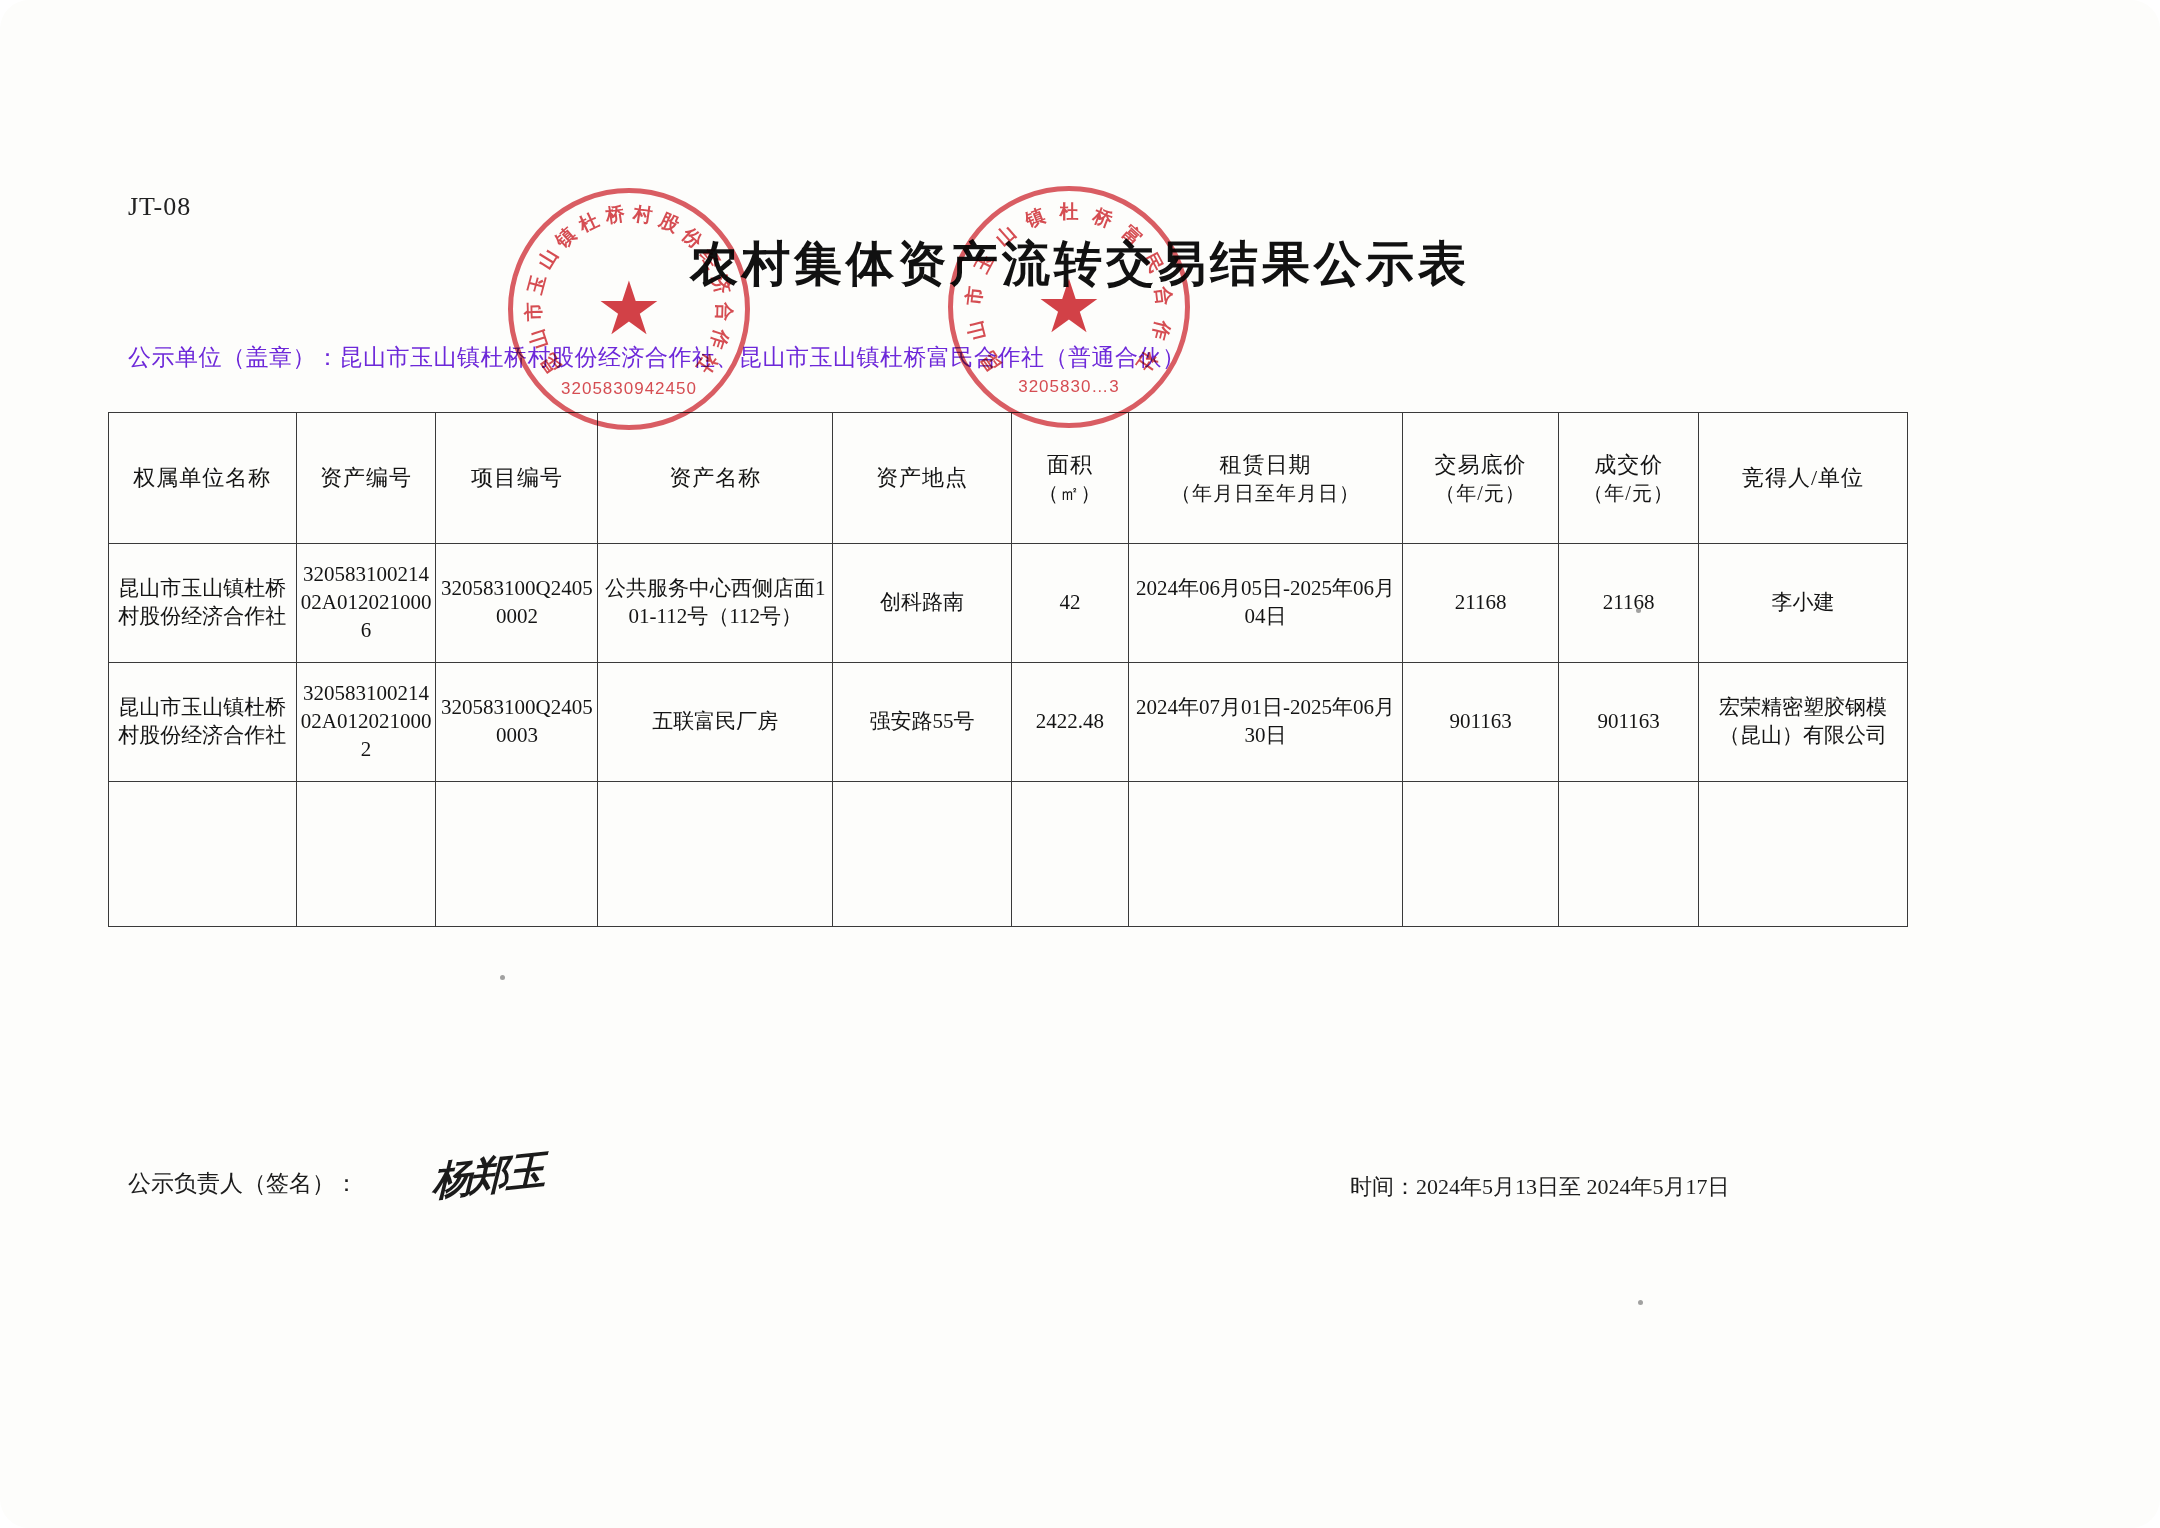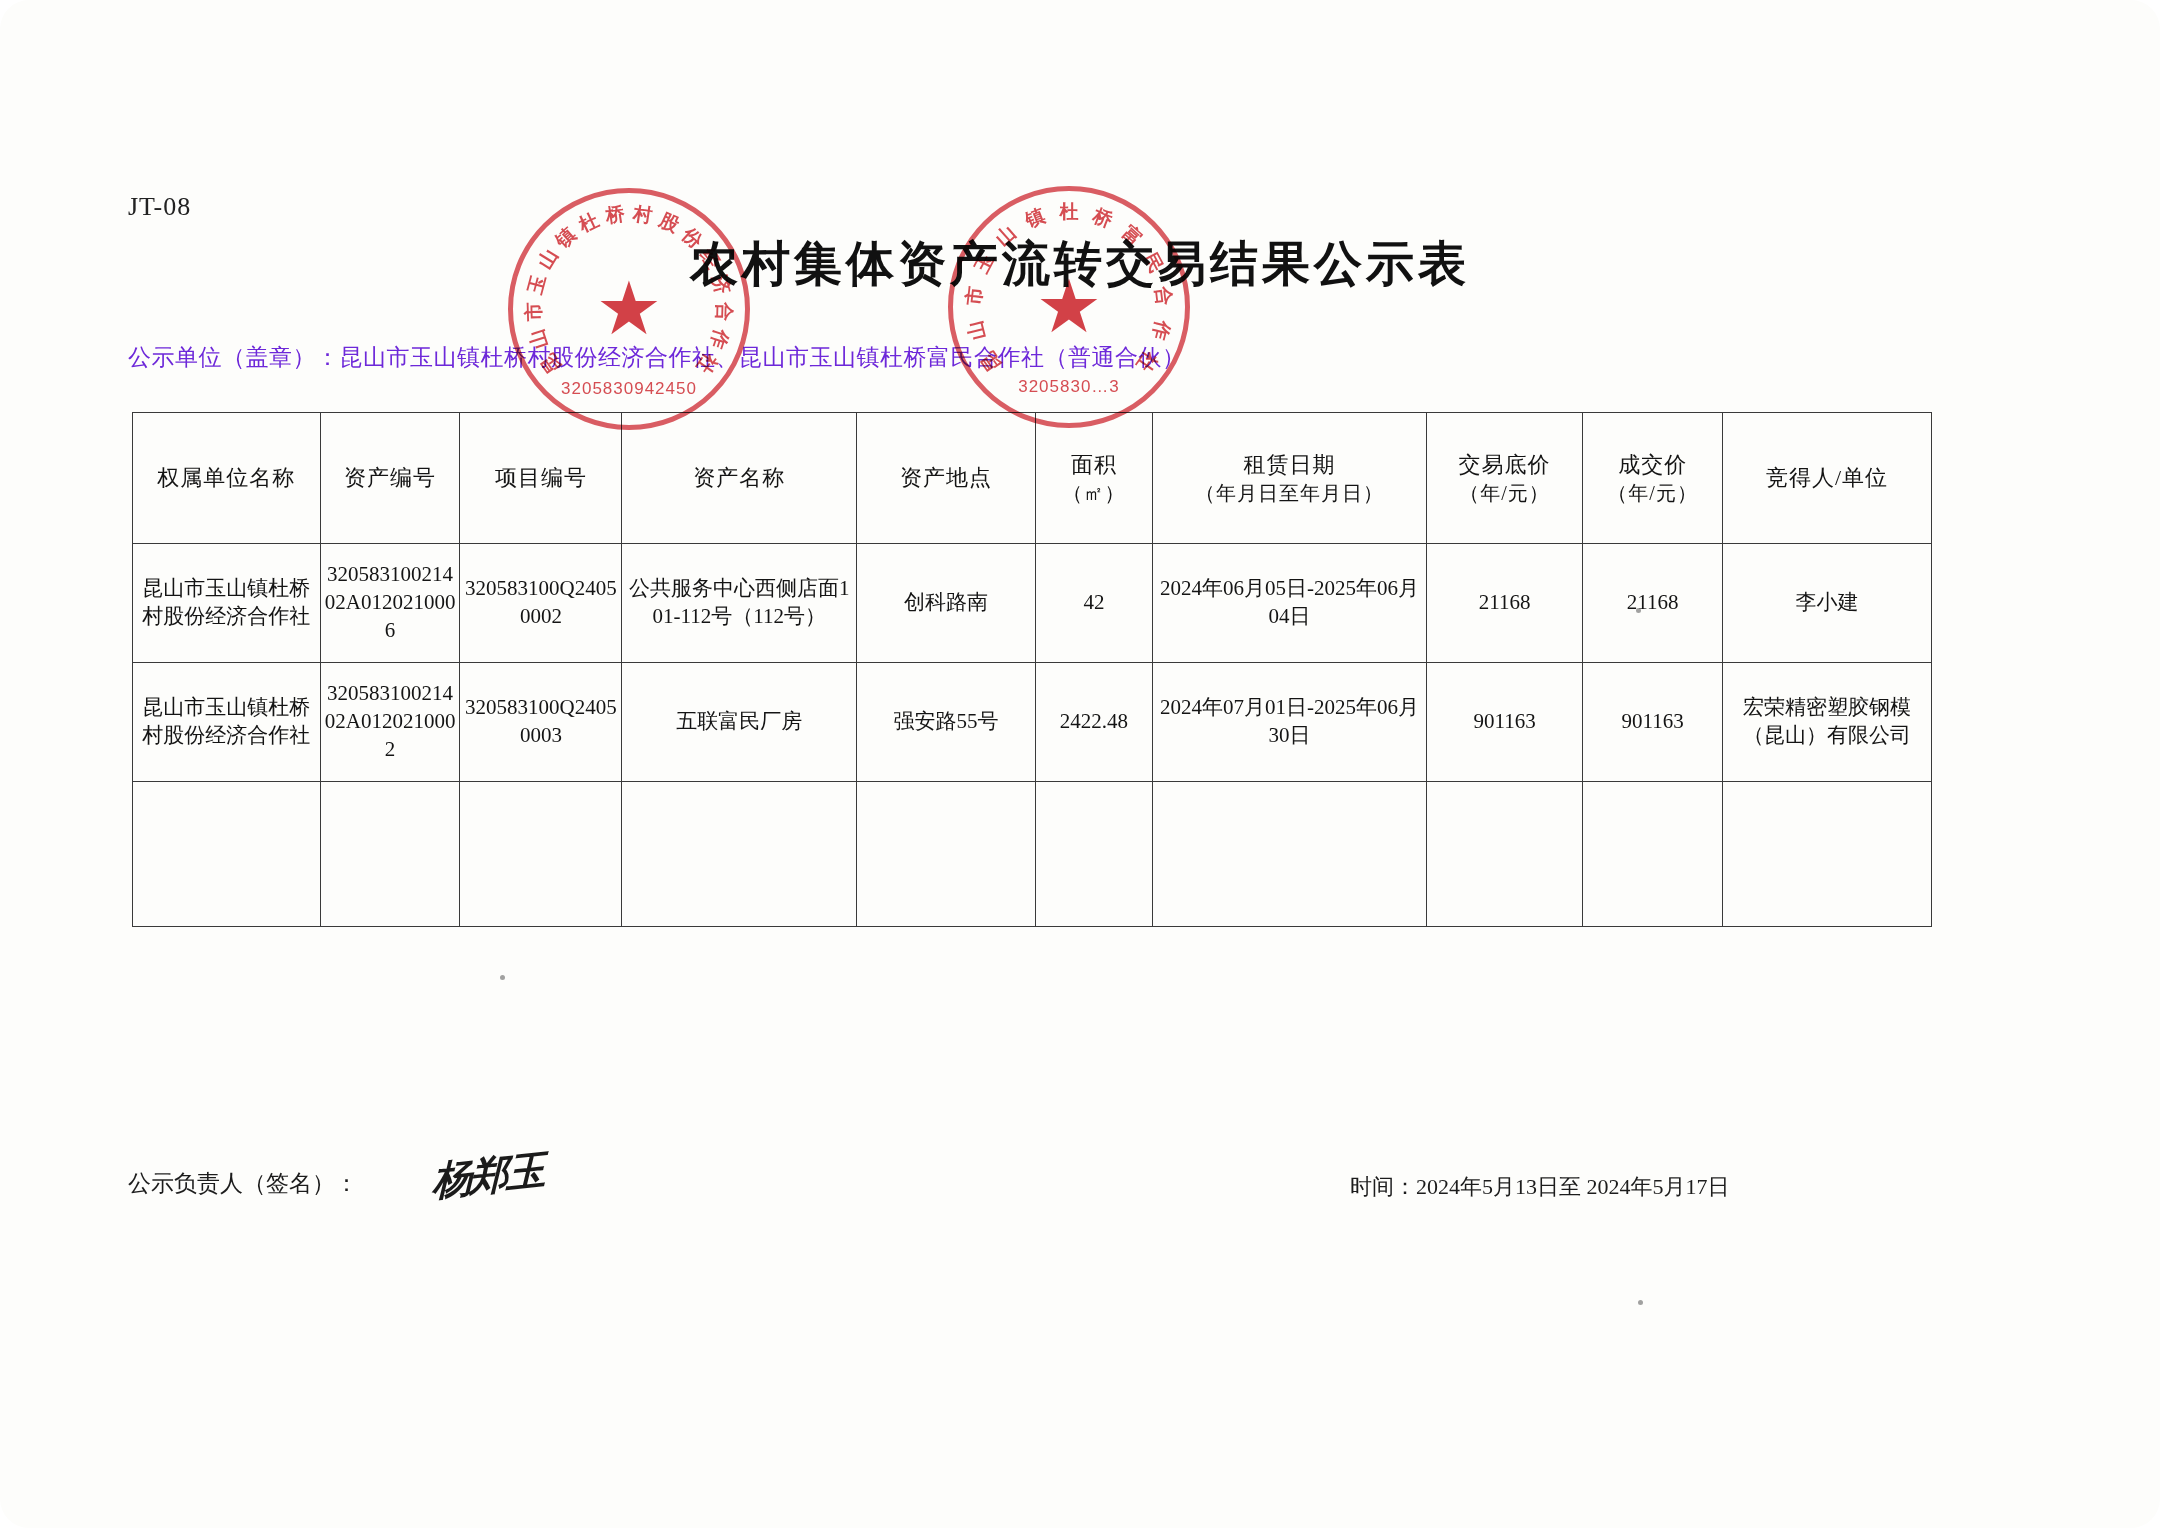--- a/index.html
+++ b/index.html
@@ -44,21 +44,21 @@
   .subtitle {
     position: absolute;
     left: 128px;
     top: 342px;
     font-size: 23px;
     color: #6d28d9;
     letter-spacing: 0.5px;
   }
   table.main {
     position: absolute;
-    left: 132px;
+    left: 108px;
     top: 412px;
     width: 1800px;
     border-collapse: collapse;
     table-layout: fixed;
     background: transparent;
   }
   table.main td, table.main th {
     border: 1.6px solid #3a3a3a;
     text-align: center;
     vertical-align: middle;

